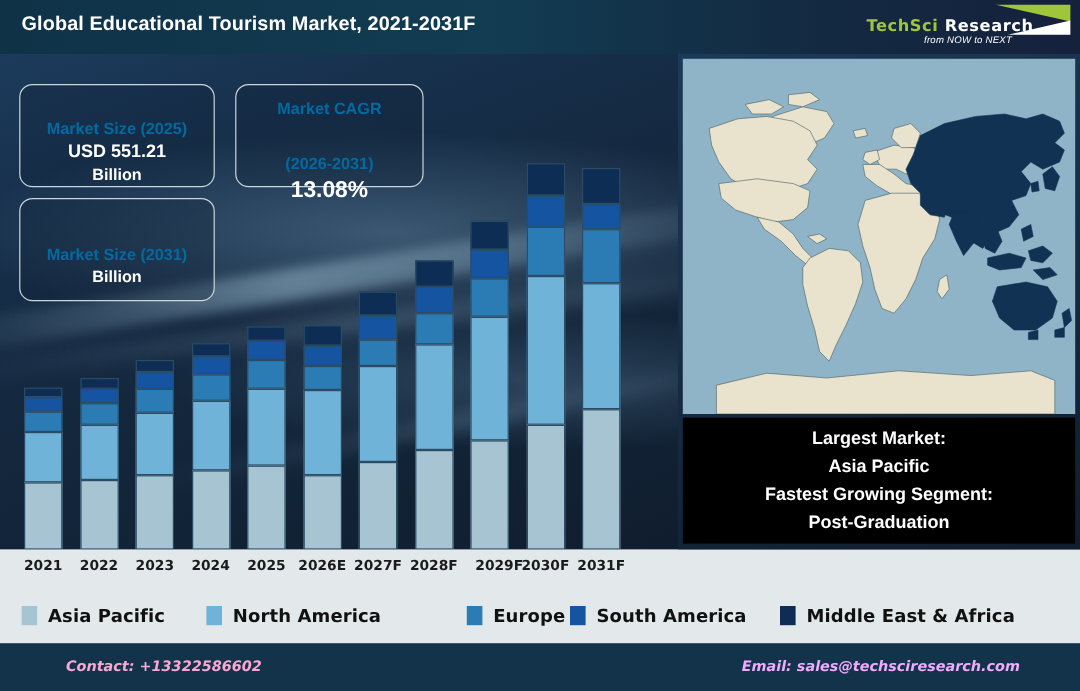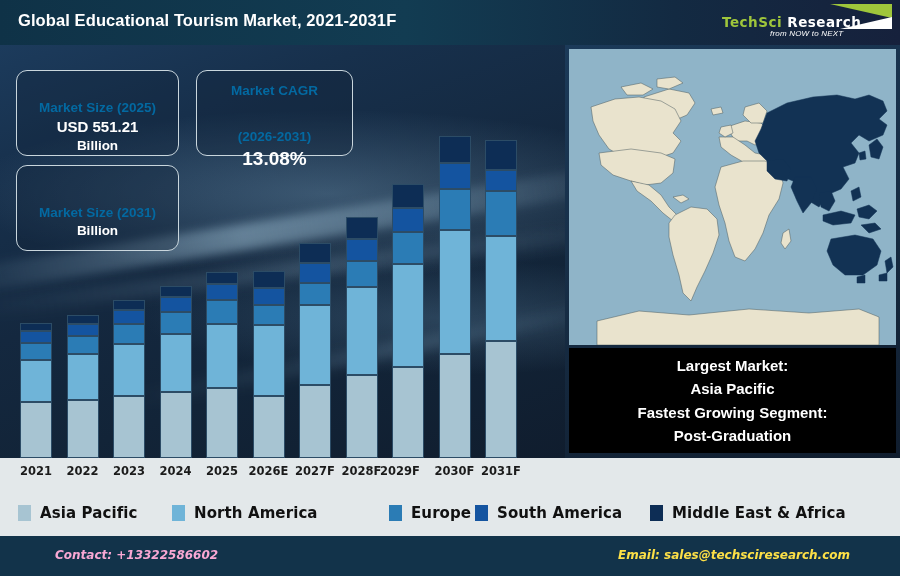--- a/index.html
+++ b/index.html
@@ -74,21 +74,21 @@
     display:flex;align-items:center;}
   .leg-item{display:flex;align-items:center;}
   .leg-sw{width:13px;height:16px;display:inline-block;margin-right:9px;}
   .leg-txt{color:#111111;font-size:15px;font-weight:bold;font-family:"DejaVu Sans",sans-serif;
     letter-spacing:.1px;white-space:nowrap;}
 
   
   .footer{position:absolute;left:0;top:536px;width:900px;height:40px;background:#12334a;}
   .foot-l{position:absolute;left:55px;top:12px;color:#f9a8d4;font-size:12px;
     font-style:italic;font-weight:bold;font-family:"DejaVu Sans",sans-serif;}
-  .foot-r{position:absolute;right:50px;top:12px;color:#fde047;font-size:12px;
+  .foot-r{position:absolute;right:50px;top:12px;color:#f0abfc;font-size:12px;
     font-style:italic;font-weight:bold;font-family:"DejaVu Sans",sans-serif;}
 </style>
 </head>
 <body>
 
 <div id="page">
 
   <div class="header">
     <div class="header-title">Global Educational Tourism Market, 2021-2031F</div>
     <div class="logo">
@@ -202,21 +202,21 @@
 
   <div class="xaxis" id="xaxis">
       <div class="xtick" style="left: 6px;">2021</div>
       <div class="xtick" style="left: 52.5px;">2022</div>
       <div class="xtick" style="left: 99px;">2023</div>
       <div class="xtick" style="left: 145.5px;">2024</div>
       <div class="xtick" style="left: 192px;">2025</div>
       <div class="xtick" style="left: 238.5px;">2026E</div>
       <div class="xtick" style="left: 285px;">2027F</div>
       <div class="xtick" style="left: 331.5px;">2028F</div>
-      <div class="xtick" style="left: 370px;">2029F</div>
+      <div class="xtick" style="left: 386px;">2029F</div>
       <div class="xtick" style="left: 424.5px;">2030F</div>
       <div class="xtick" style="left: 471px;">2031F</div>
     </div>
 
   <div class="map-panel">
     <div class="map-box">
       <svg viewBox="0 0 327 296" xmlns="http://www.w3.org/2000/svg">
         <rect x="0" y="0" width="327" height="296" fill="#8fb4c8"></rect>
         <g fill="#e9e3cd" stroke="#4a5a5e" stroke-width="0.5">
 

